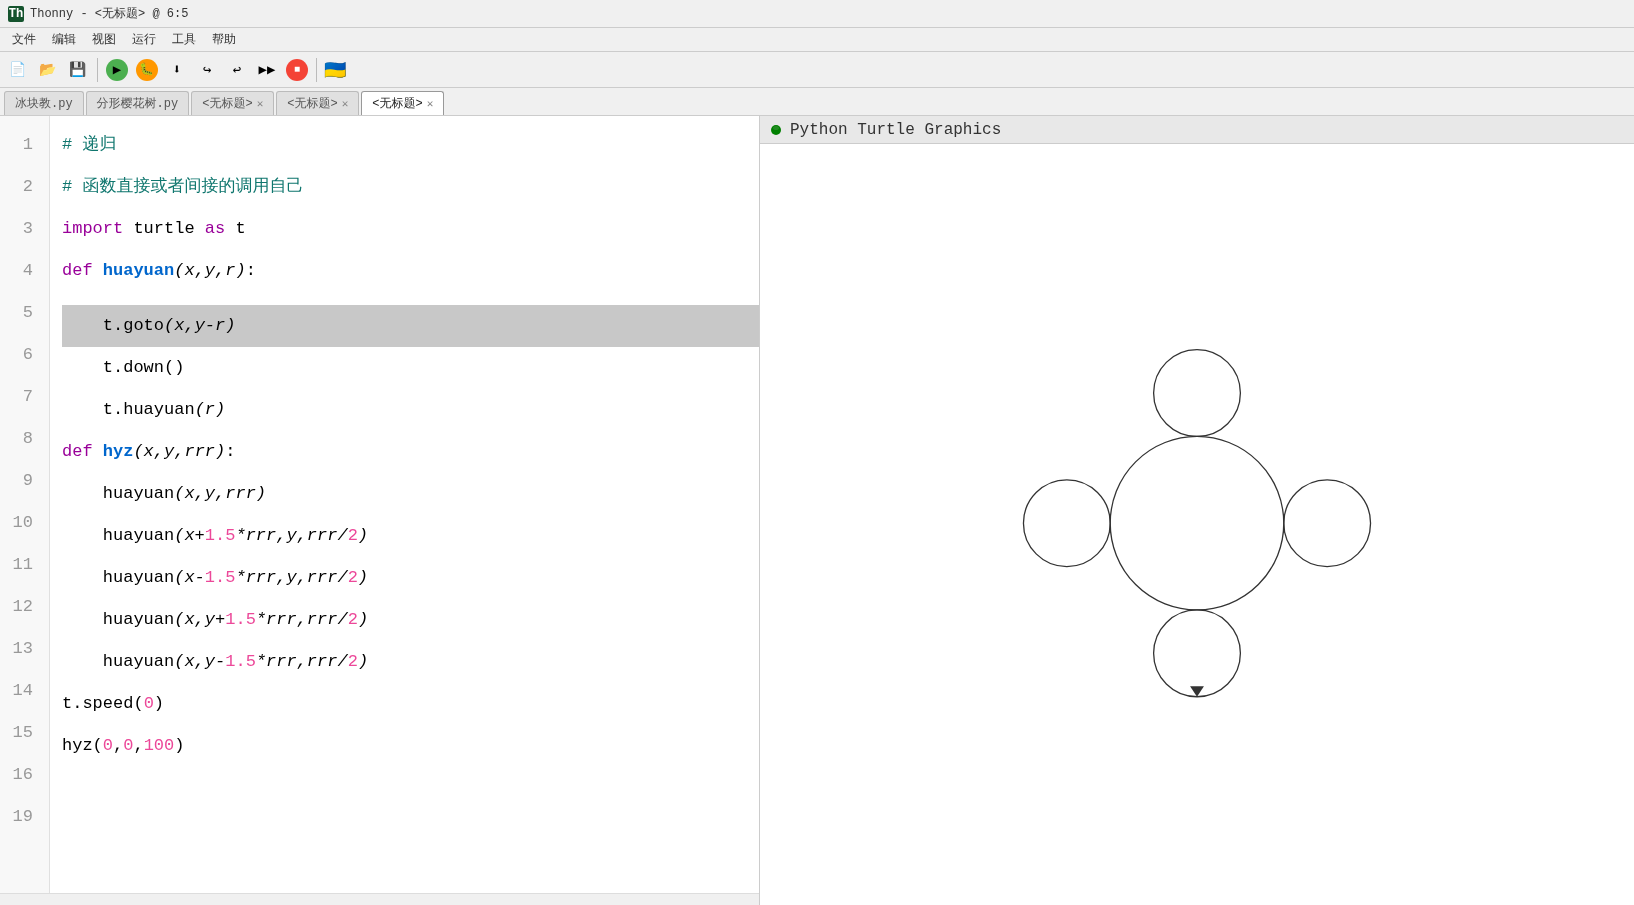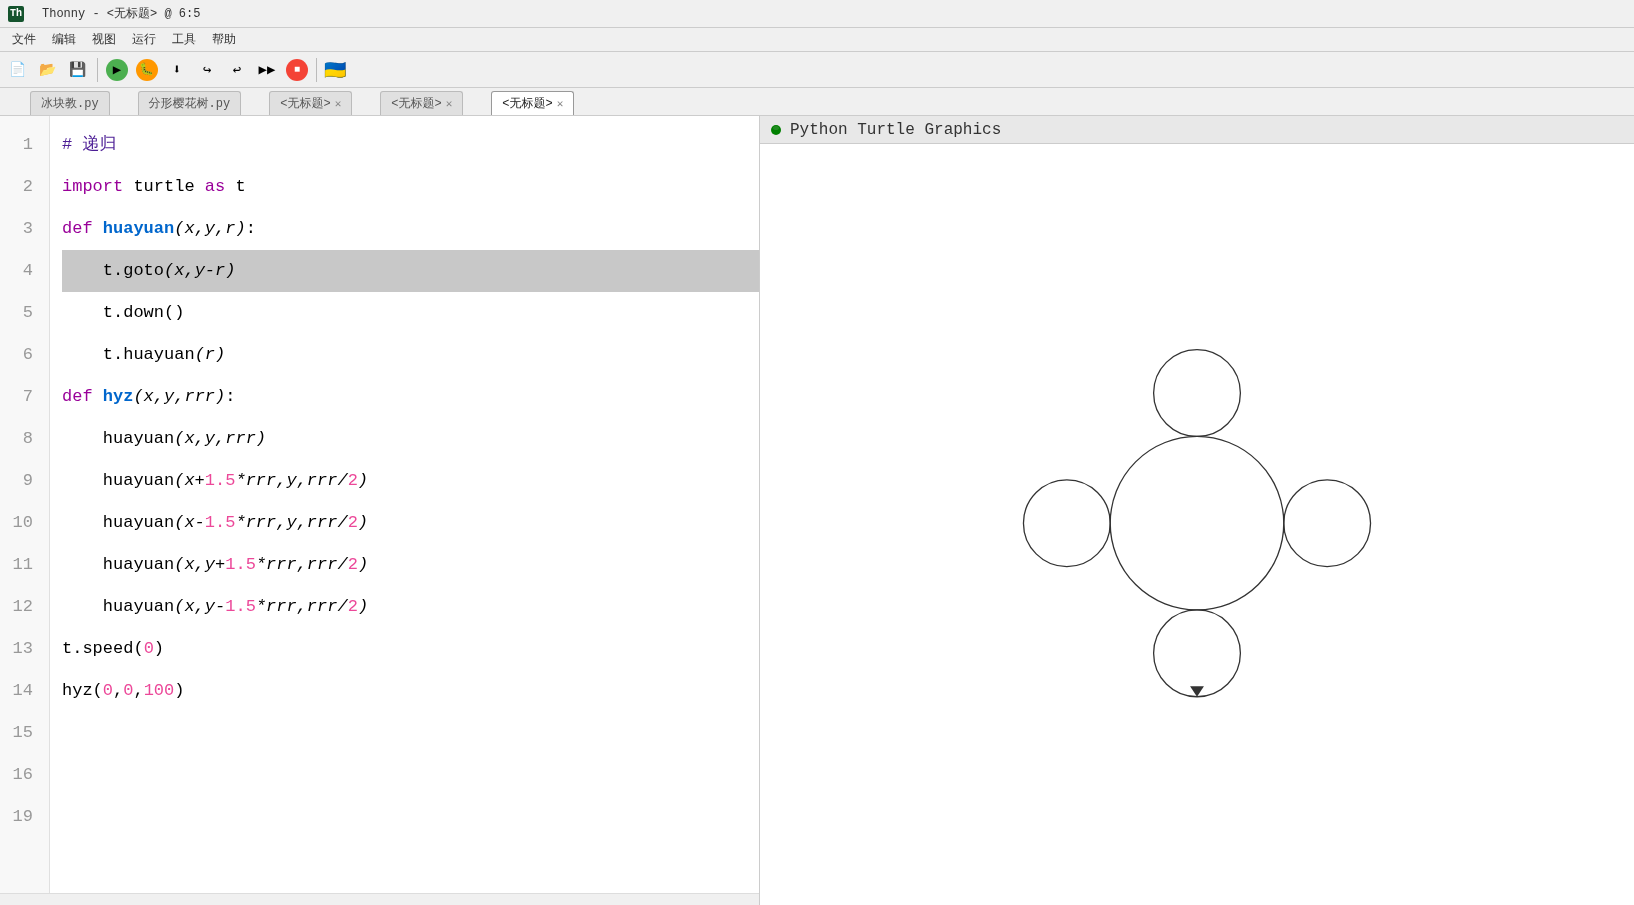--- a/index.html
+++ b/index.html
@@ -20,27 +20,27 @@
       display: flex;
       align-items: center;
       padding: 0 8px;
       font-size: 12px;
       color: #333;
       border-bottom: 1px solid #ccc;
     }
     .title-bar-icon {
       width: 16px;
       height: 16px;
-      margin-right: 18px;
+      margin-right: 6px;
       background: #14532d;
       border-radius: 2px;
       display: inline-flex;
       align-items: center;
       justify-content: center;
-      font-size: 10px;
+      font-size: 12px;
       color: white;
       font-weight: bold;
     }
 
     
     .menu-bar {
       background: #f0f0f0;
       height: 24px;
       display: flex;
       align-items: center;
@@ -101,21 +101,20 @@
       display: flex;
       align-items: center;
       border: 1px solid #bbb;
       border-bottom: none;
       background: #e0e0e0;
       cursor: pointer;
       margin-right: 2px;
       color: #555;
       gap: 4px;
       border-radius: 3px 3px 0 0;
-      margin-left: 26px;
     }
     .tab.active {
       background: white;
       color: #222;
       border-color: #999;
     }
     .tab-close {
       font-size: 11px;
       color: #888;
     }
@@ -167,26 +166,27 @@
       line-height: 42px;
     }
     .code-line {
       height: 42px;
       display: flex;
       align-items: center;
       white-space: pre;
     }
     .code-line.highlighted {
       background: #c8c8c8;
+      margin-top: 13px;
     }
 
     
     .kw { color: #990099; font-weight: normal; } 
     .fn { color: #0066cc; font-weight: bold; } 
-    .cm { color: #4c1d95; }
+    .cm { color: #0f766e; }
     .num { color: #ec4899; }
     .it { font-style: italic; }
 
     
     .turtle-window {
       flex: 1;
       background: #f0f0f0;
       display: flex;
       flex-direction: column;
     }
@@ -303,20 +303,23 @@
         <div>16</div>
         <div>19</div>
       </div>
 
       <div class="code-lines">
 
         <div class="code-line">
           <span class="cm"># 递归</span>
         </div>
 
+        <div class="code-line">
+          <span class="cm"># 函数直接或者间接的调用自己</span>
+        </div>
 
         <div class="code-line">
           <span class="kw">import</span><span> turtle </span><span class="kw">as</span><span> t</span>
         </div>
 
         <div class="code-line">
           <span class="kw">def</span><span> </span><span class="fn">huayuan</span><span class="it">(x,y,r)</span><span>:</span>
         </div>
 
 

